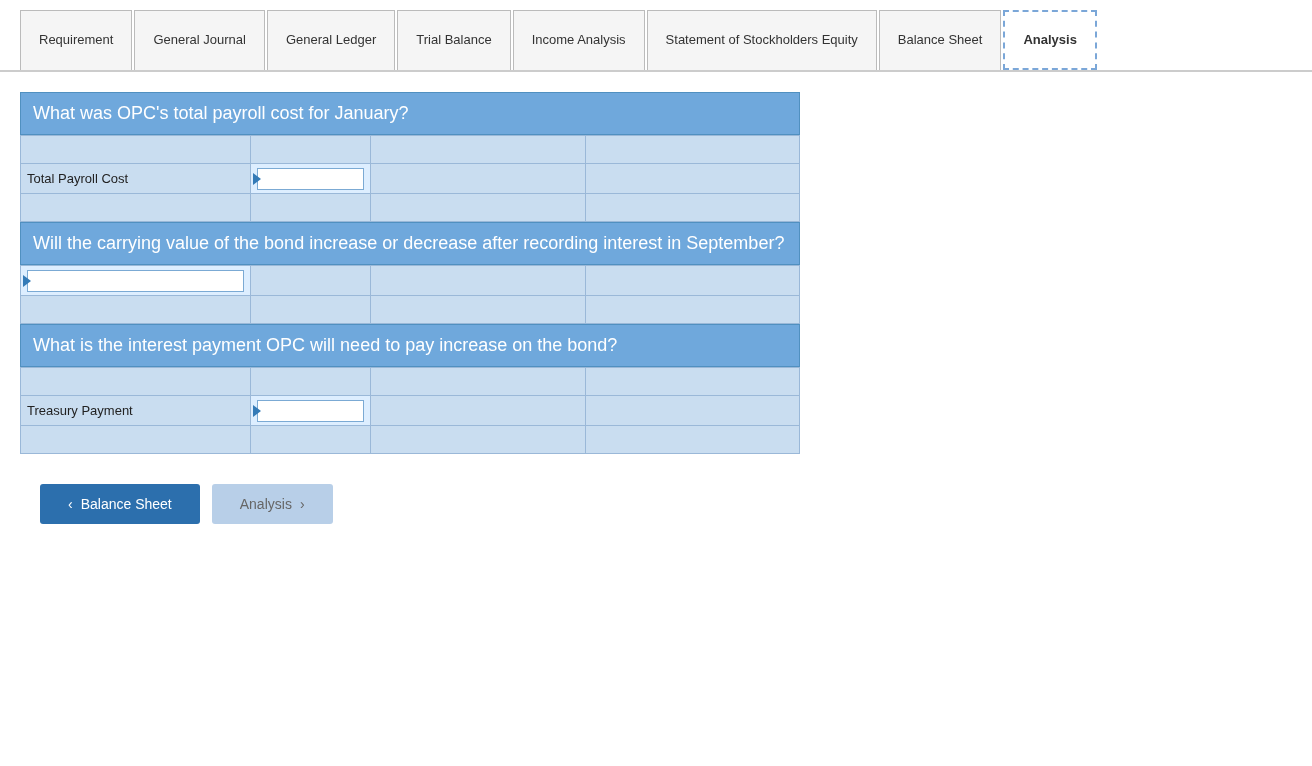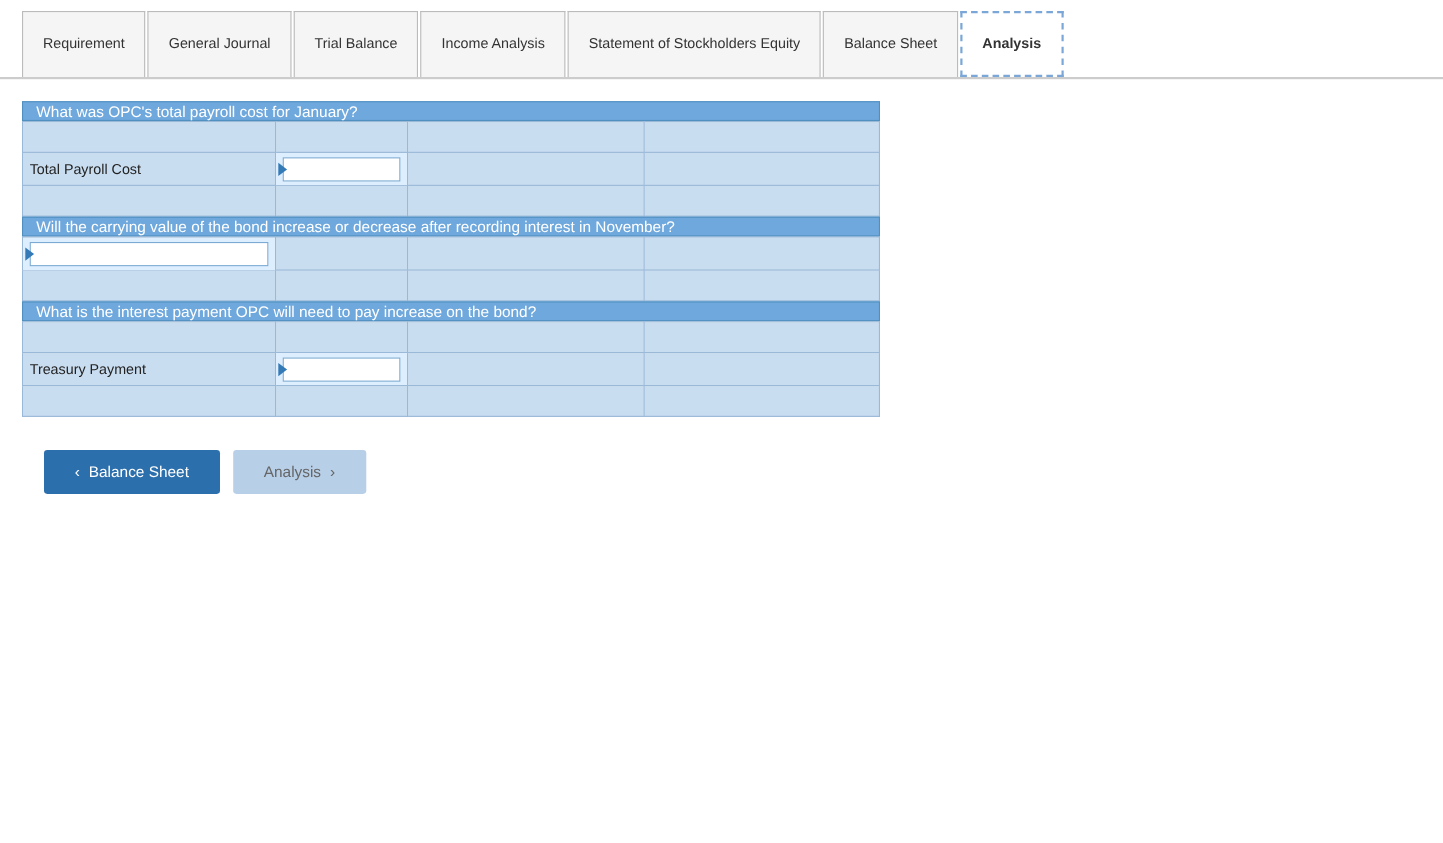--- a/index.html
+++ b/index.html
@@ -66,22 +66,22 @@
     }
 
     
     .section {
       margin-bottom: 0;
     }
 
     .question-row {
       background: #6fa8dc;
       color: #fff;
-      padding: 0 12px;
-      font-size: 14px;
+      padding: 10px 12px;
+      font-size: 18px;
       border: 1px solid #5090c0;
     }
 
     .table-grid {
       width: 100%;
       border-collapse: collapse;
     }
 
     .table-grid td {
       border: 1px solid #9ab8d8;
@@ -176,20 +176,23 @@
 <div class="page-wrapper">
 
   <div class="tab-bar">
     <div class="tab">
       <span>Requirement</span>
     </div>
     <div class="tab">
       <span>General Journal</span>
     </div>
     <div class="tab">
+      <span>General Ledger</span>
+    </div>
+    <div class="tab">
       <span>Trial Balance</span>
     </div>
     <div class="tab">
       <span>Income Analysis</span>
     </div>
     <div class="tab">
       <span>Statement of Stockholders Equity</span>
     </div>
     <div class="tab">
       <span>Balance Sheet</span>
@@ -229,21 +232,21 @@
           <td class="empty-cell"></td>
           <td class="empty-cell"></td>
           <td class="empty-cell"></td>
         </tr>
       </tbody>
         </table>
     </div>
 
     <div class="section">
       <div class="question-row">
-        <span>Will the carrying value of the bond increase or decrease after recording interest in November?</span>
+        <span>Will the carrying value of the bond increase or decrease after recording interest in September?</span>
       </div>
       <table class="table-grid">
         <tbody>
             <tr>
           <td class="triangle-cell input-cell" style="width:230px;">
             <span class="triangle-indicator"></span>
             <input type="text" class="input-in-cell" style="padding-left: 14px;">
           </td>
           <td class="empty-cell" style="width:120px;"></td>
           <td class="empty-cell"></td>

